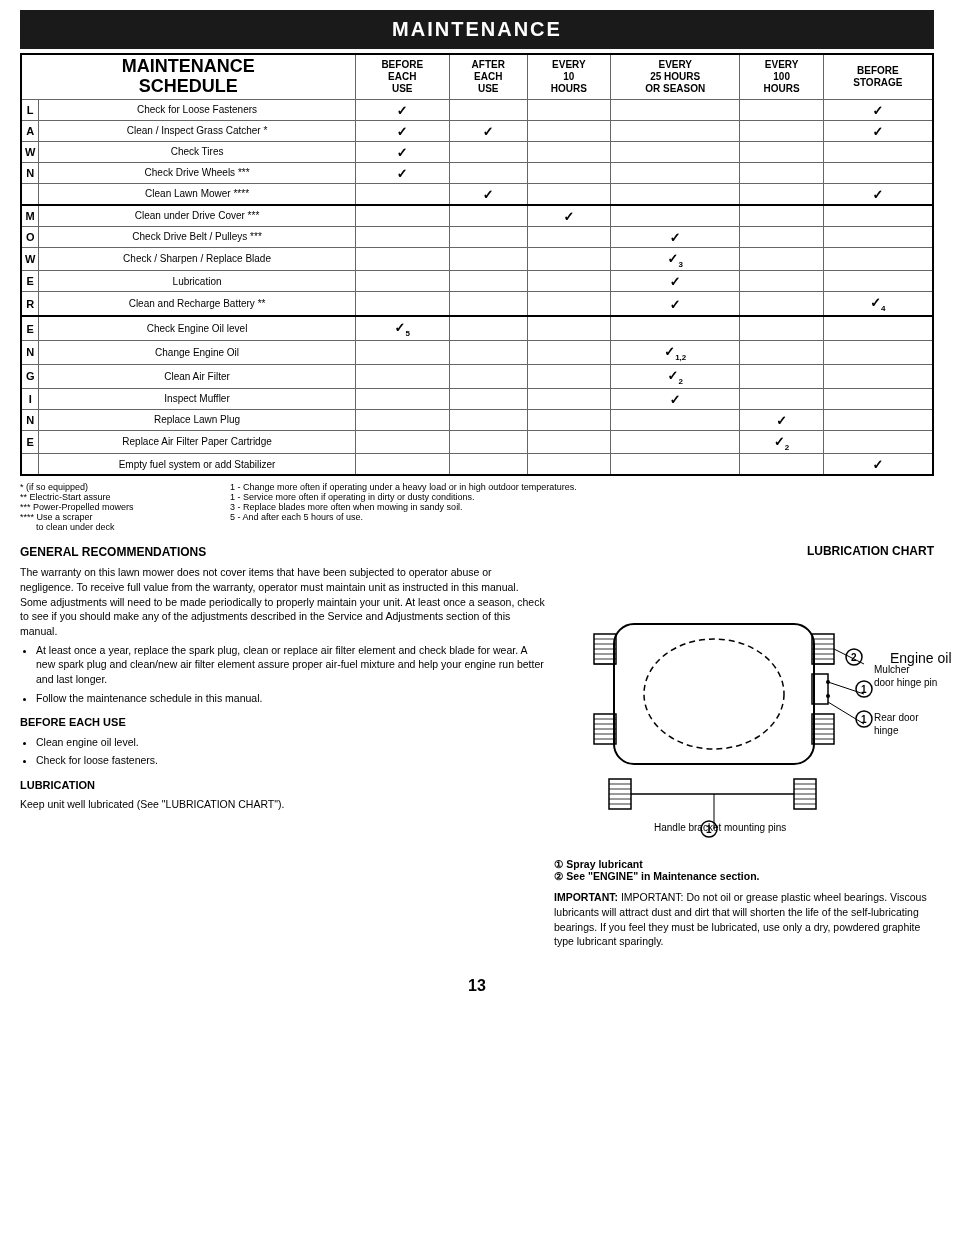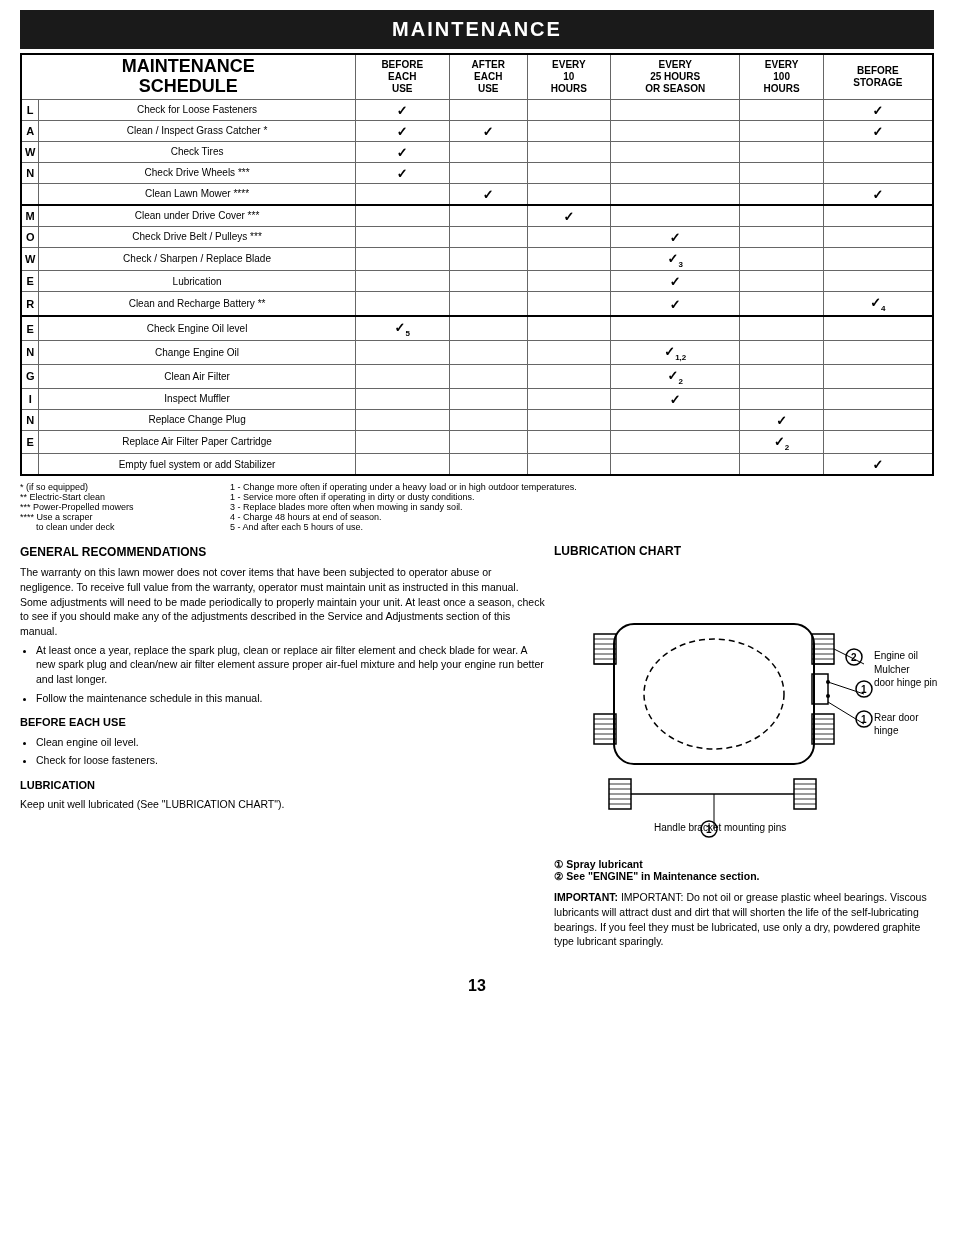--- a/index.html
+++ b/index.html
@@ -125,21 +125,21 @@
     }
 
     
     .lub-chart {
       width: 380px;
     }
     .lub-chart h3 {
       font-size: 12px;
       font-weight: bold;
       margin-bottom: 6px;
-      text-align: left;
+      text-align: right;
     }
 
     
     .page-number {
       text-align: center;
       font-size: 16px;
       margin-top: 28px;
       font-weight: bold;
     }
 
@@ -309,21 +309,21 @@
         <td class="task-cell">Inspect Muffler</td>
         <td style="text-align: center; font-size: 14px;"></td>
         <td style="text-align: center; font-size: 14px;"></td>
         <td style="text-align: center; font-size: 14px;"></td>
         <td style="text-align: center; font-size: 14px;"><span class="check-mark">✓</span></td>
         <td style="text-align: center; font-size: 14px;"></td>
         <td style="text-align: center; font-size: 14px;"></td>
       </tr>
       <tr>
         <td class="row-label" style="font-weight: bold; font-size: 11px;">N</td>
-        <td class="task-cell">Replace Change Plug</td>
+        <td class="task-cell">Replace Lawn Plug</td>
         <td style="text-align: center; font-size: 14px;"></td>
         <td style="text-align: center; font-size: 14px;"></td>
         <td style="text-align: center; font-size: 14px;"></td>
         <td style="text-align: center; font-size: 14px;"></td>
         <td style="text-align: center; font-size: 14px;"><span class="check-mark">✓</span></td>
         <td style="text-align: center; font-size: 14px;"></td>
       </tr>
       <tr>
         <td class="row-label" style="font-weight: bold; font-size: 11px;">E</td>
         <td class="task-cell">Replace Air Filter Paper Cartridge</td>
@@ -343,30 +343,29 @@
         <td style="text-align: center; font-size: 14px;"></td>
         <td style="text-align: center; font-size: 14px;"></td>
         <td style="text-align: center; font-size: 14px;"><span class="check-mark">✓</span></td>
       </tr>
     </tbody>
 </table>
 
 <div class="footnotes">
   <div class="footnotes-left">
     <div>* (if so equipped)</div>
-    <div>** Electric-Start clean</div>
+    <div>** Electric-Start assure</div>
     <div>*** Power-Propelled mowers</div>
     <div>**** Use a scraper</div>
     <div style="padding-left:16px;">to clean under deck</div>
   </div>
   <div class="footnotes-right">
     <div>1 - Change more often if operating under a heavy load or in high outdoor temperatures.</div>
     <div>1 - Service more often if operating in dirty or dusty conditions.</div>
     <div>3 - Replace blades more often when mowing in sandy soil.</div>
-    <div>4 - Charge 48 hours at end of season.</div>
     <div>5 - And after each 5 hours of use.</div>
   </div>
 </div>
 
 <div class="bottom-section">
 
   <div class="general-rec">
     <h3>GENERAL RECOMMENDATIONS</h3>
     <p>The warranty on this lawn mower does not cover items that have been subjected to operator abuse or negligence. To receive full value from the warranty, operator must maintain unit as instructed in this manual. Some adjustments will need to be made periodically to properly maintain your unit. At least once a season, check to see if you should make any of the adjustments described in the Service and Adjustments section of this manual.</p>
     <ul>
@@ -461,21 +460,21 @@
         <line x1="274" y1="138" x2="310" y2="160" stroke="#000" stroke-width="1"></line>
         <circle cx="310" cy="155" r="8" fill="none" stroke="#000" stroke-width="1.5"></circle>
         <text x="307" y="159" font-size="10" font-weight="bold">1</text>
 
         <line x1="160" y1="230" x2="160" y2="265" stroke="#000" stroke-width="1"></line>
         <circle cx="155" cy="265" r="8" fill="none" stroke="#000" stroke-width="1.5"></circle>
         <text x="152" y="269" font-size="10" font-weight="bold">1</text>
       </svg>
 
       
-      <div style="position:absolute; top:86px; left:320px; font-size:10px; white-space:nowrap;">Engine oil</div>
+      <div style="position:absolute; top:86px; left:336px; font-size:14px; white-space:nowrap;">Engine oil</div>
       <div style="position:absolute; top:99px; left:320px; font-size:10px; white-space:nowrap; line-height:1.3;">Mulcher<br>door hinge pin</div>
       <div style="position:absolute; top:147px; left:320px; font-size:10px; white-space:nowrap; line-height:1.3;">Rear door<br>hinge</div>
       <div style="position:absolute; top:258px; left:100px; font-size:10px; white-space:nowrap;">Handle bracket mounting pins</div>
     </div>
 
     <div style="margin-top:4px; font-size:10.5px;">
       <div><b>① Spray lubricant</b></div>
       <div><b>② See "ENGINE" in Maintenance section.</b></div>
     </div>
 

